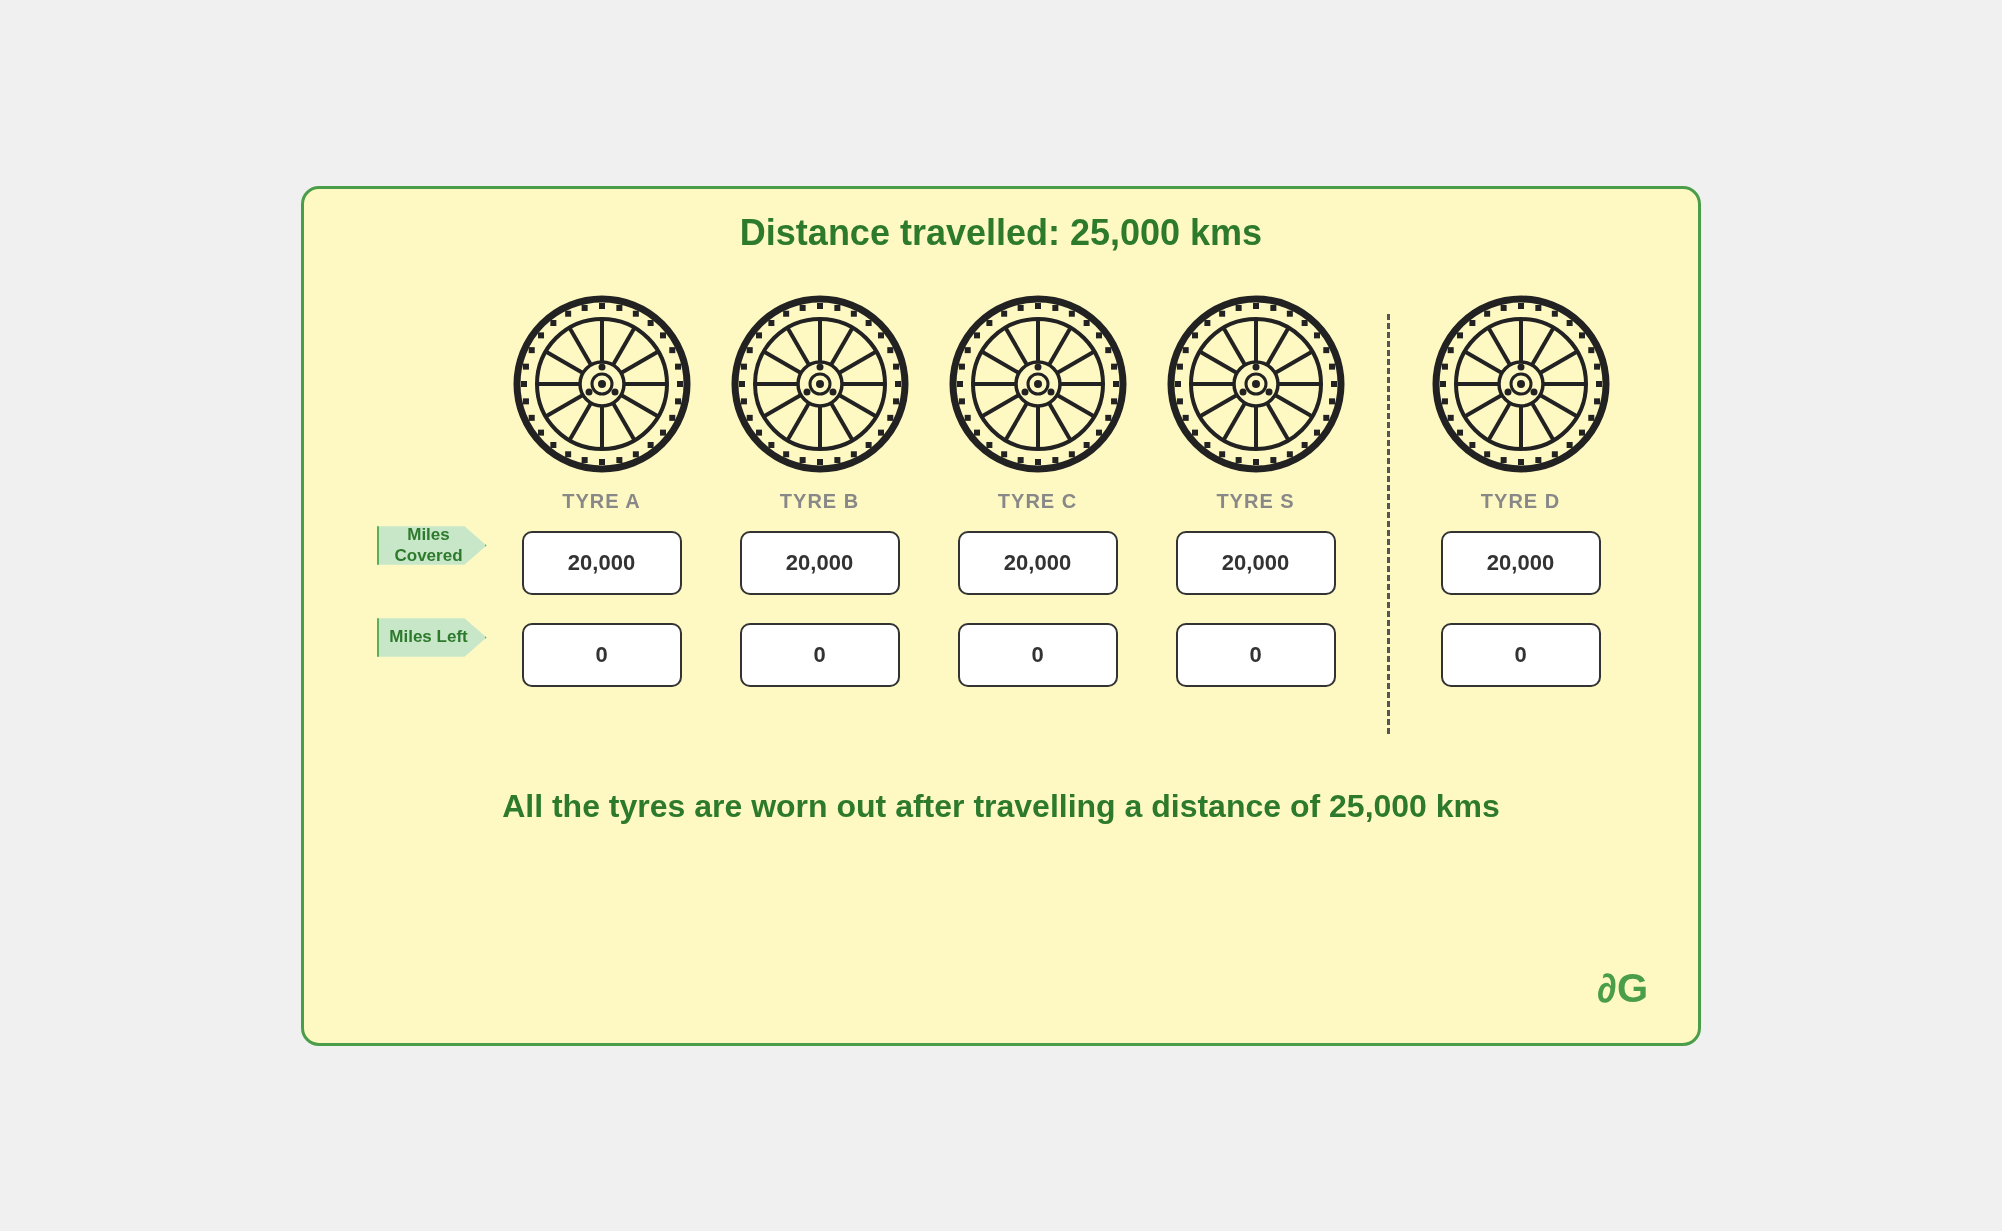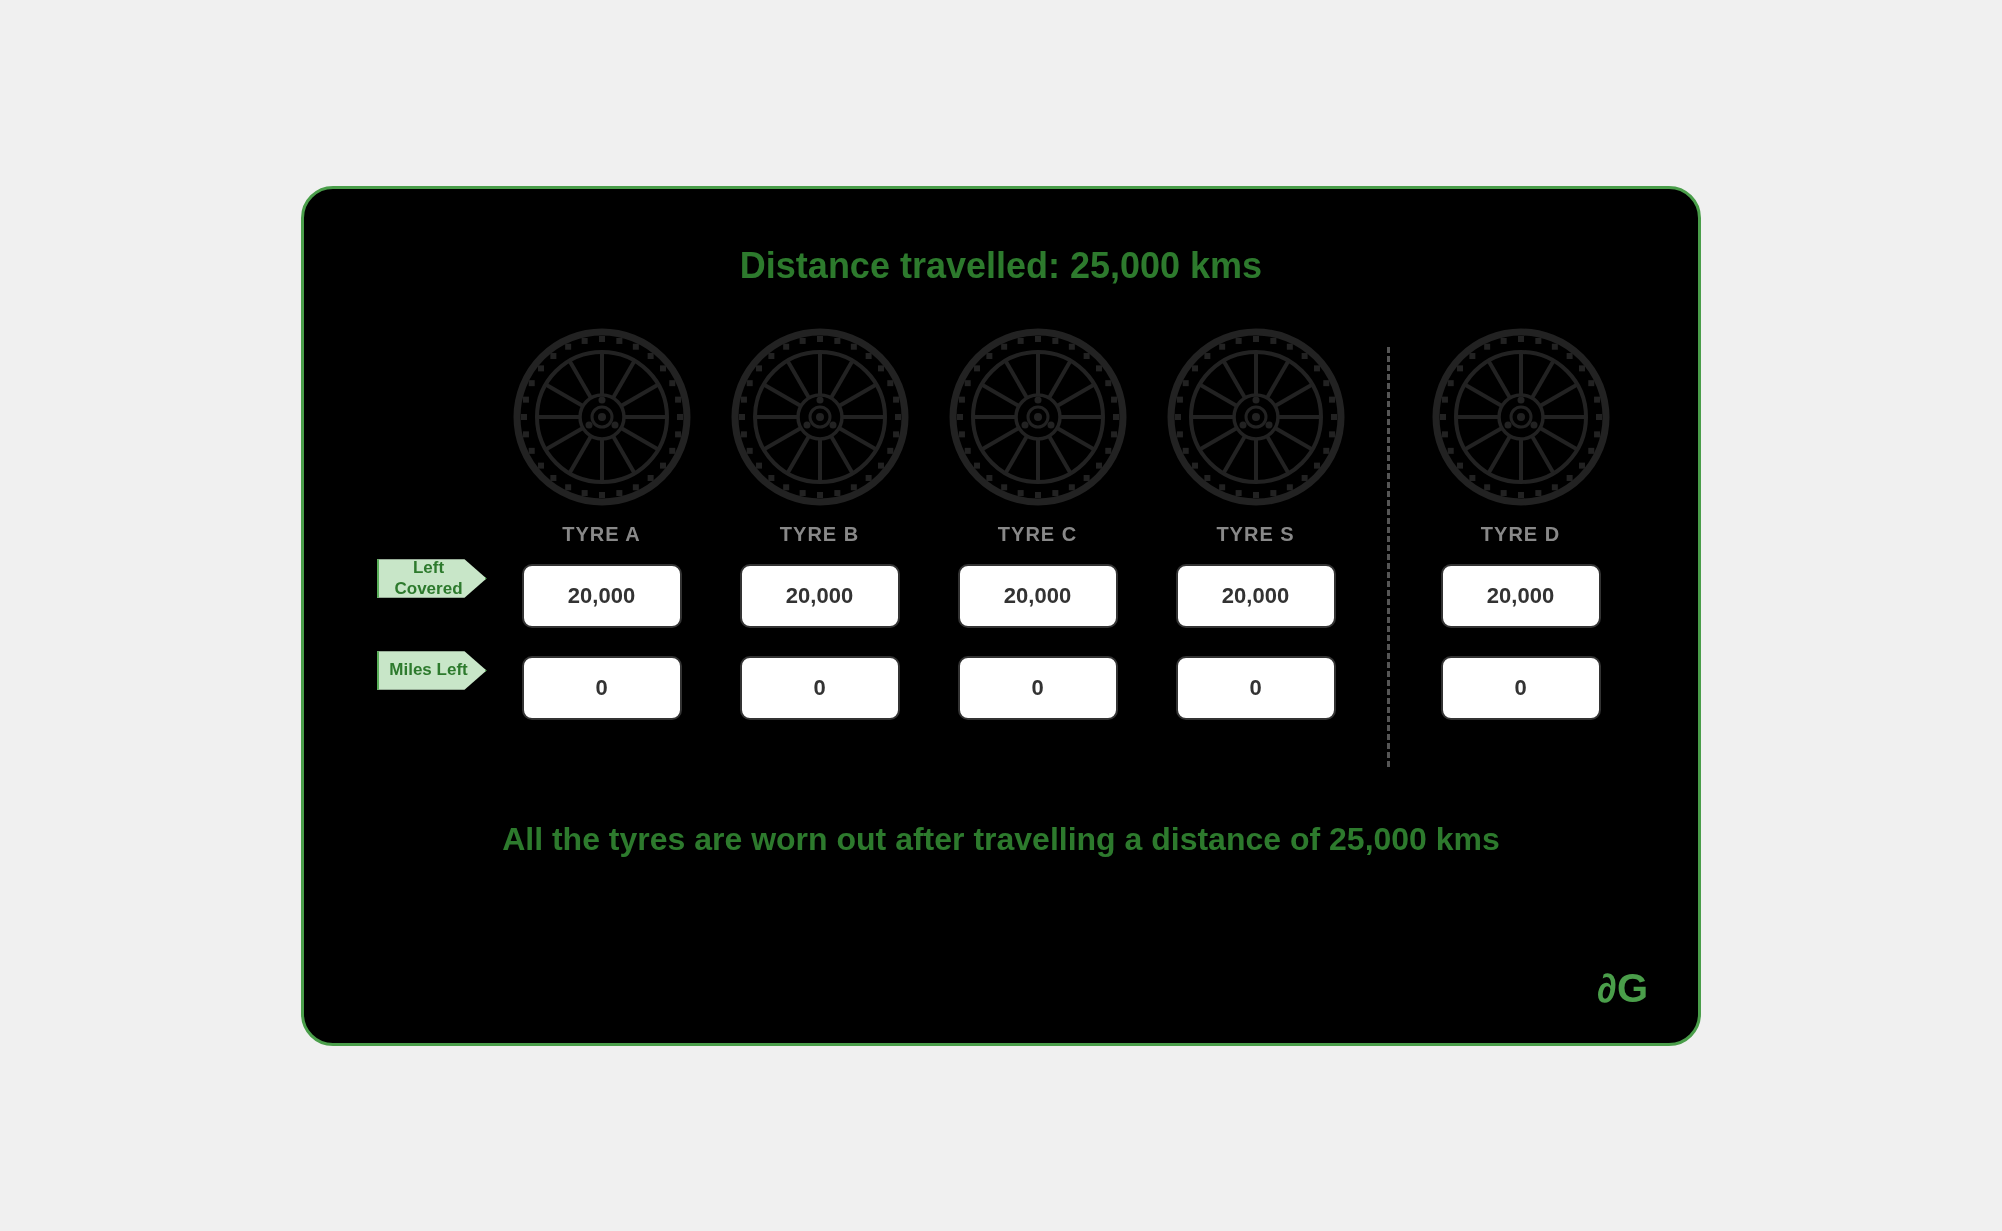--- a/index.html
+++ b/index.html
@@ -5,26 +5,26 @@
     * { box-sizing: border-box; margin: 0; padding: 0; }
     body {
       background: #f0f0f0;
       display: flex;
       justify-content: center;
       align-items: center;
       min-height: 100vh;
       font-family: Arial, sans-serif;
     }
     .main-card {
-      background: #000000;
+      background: #fef9c3;
       border: 3px solid #4a9e4a;
-      border-radius: 32px;
+      border-radius: 18px;
       width: 1400px;
       min-height: 860px;
-      padding: 56px 50px 40px 50px;
+      padding: 23px 50px 40px 50px;
       display: flex;
       flex-direction: column;
       align-items: center;
       position: relative;
     }
     .title {
       color: #2d7a2d;
       font-size: 36px;
       font-weight: bold;
       margin-bottom: 40px;
@@ -132,21 +132,21 @@
   </style>
 </head>
 <body>
 
 <div class="main-card">
   <div class="title">Distance travelled: 25,000 kms</div>
 
   <div class="tyres-section">
 
     <div class="label-column">
-      <div class="arrow-label">Left Covered</div>
+      <div class="arrow-label">Miles Covered</div>
       <div class="arrow-label">Miles Left</div>
     </div>
 
     <div class="tyres-main" id="tyres-main">
 
     <div class="tyre-col">
           <div><svg viewBox="0 0 180 180" width="180" height="180" class="wheel-svg">
               <circle cx="90" cy="90" r="85" fill="none" stroke="#222" stroke-width="7"></circle>
               <rect x="165" y="87" width="6" height="6" fill="#222"></rect>
               <rect x="163.04437715018224" y="104.35663284859253" width="6" height="6" fill="#222"></rect>

